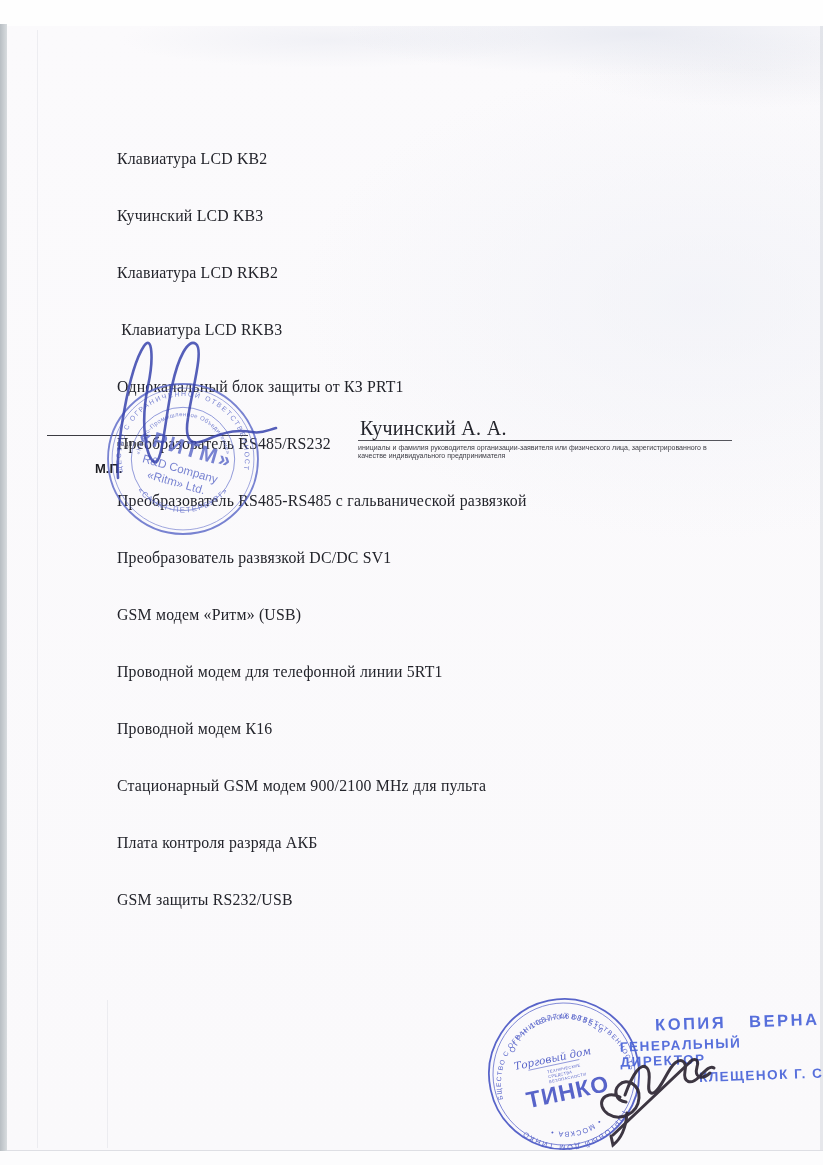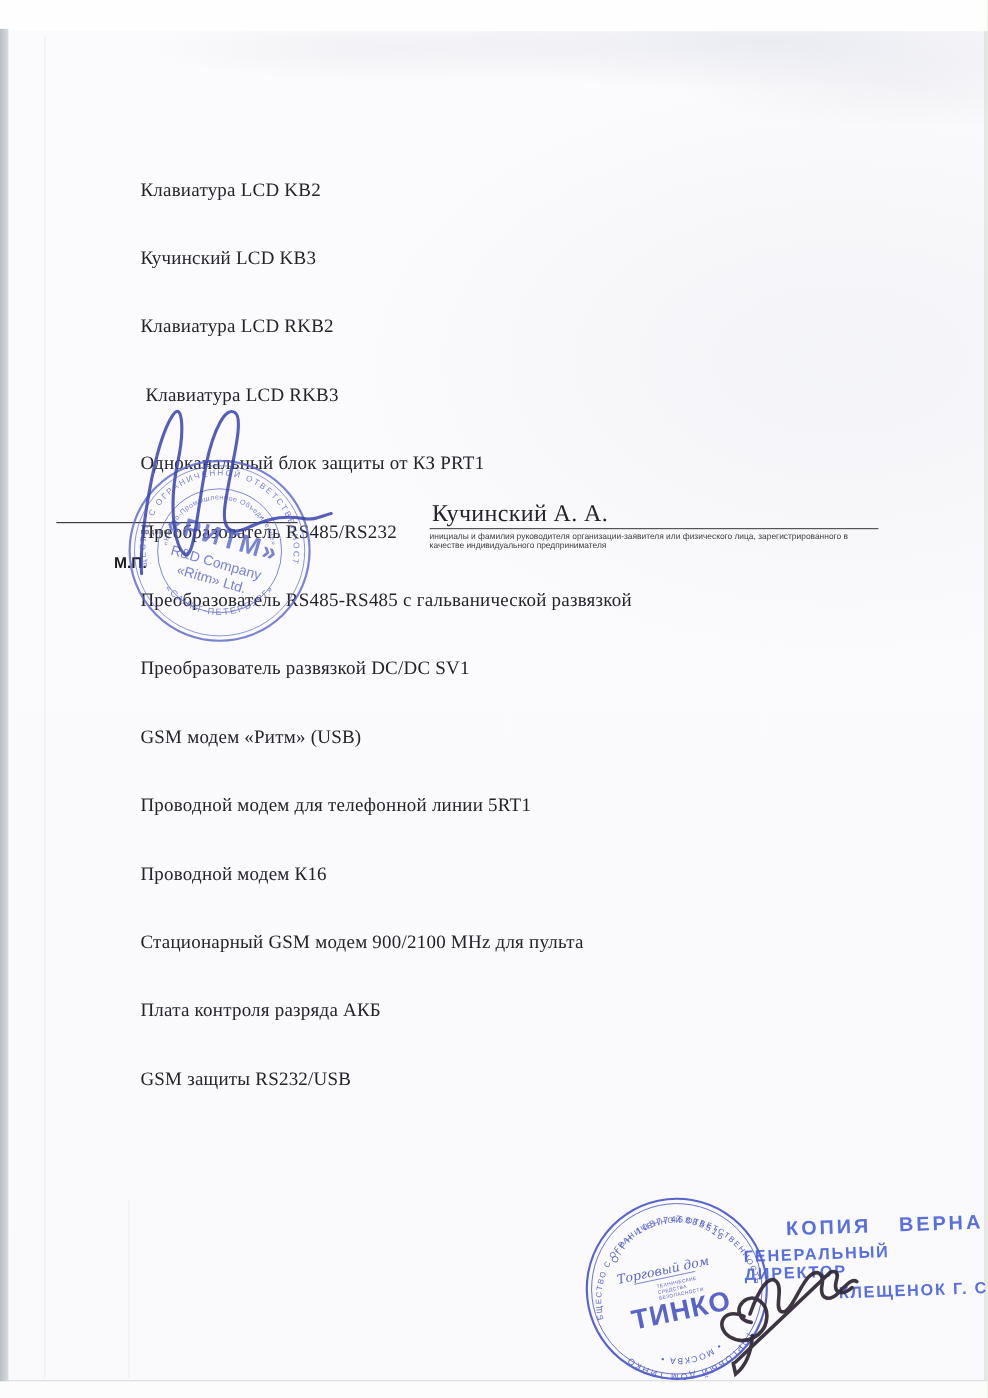--- a/index.html
+++ b/index.html
@@ -1,17 +1,17 @@
 <!DOCTYPE html>
 <html><head>
 <meta charset="utf-8">
 <style>
   html,body{margin:0;padding:0;background:#ffffff;}
   .scan{position:relative;width:823px;height:1165px;overflow:hidden;
-        font-family:"Liberation Serif",serif;background:#bef264;}
+        font-family:"Liberation Serif",serif;background:#86efac;}
   .paper{position:absolute;inset:0;
     background:
       radial-gradient(420px 60px at 640px 34px, rgba(205,211,226,.38), transparent 70%),
       radial-gradient(300px 40px at 330px 40px, rgba(214,218,230,.28), transparent 70%),
       radial-gradient(260px 50px at 760px 70px, rgba(210,214,226,.22), transparent 75%),
       radial-gradient(500px 300px at 700px 300px, rgba(236,238,245,.5), transparent 80%),
       linear-gradient(#fbfafc,#faf9fb);}
   .top-band{position:absolute;left:0;top:0;width:100%;height:26px;background:#fefefe;}
   .bottom-band{position:absolute;left:0;top:1150px;width:100%;height:15px;background:#fcfcfd;
     border-top:1px solid rgba(165,170,180,.35);}

